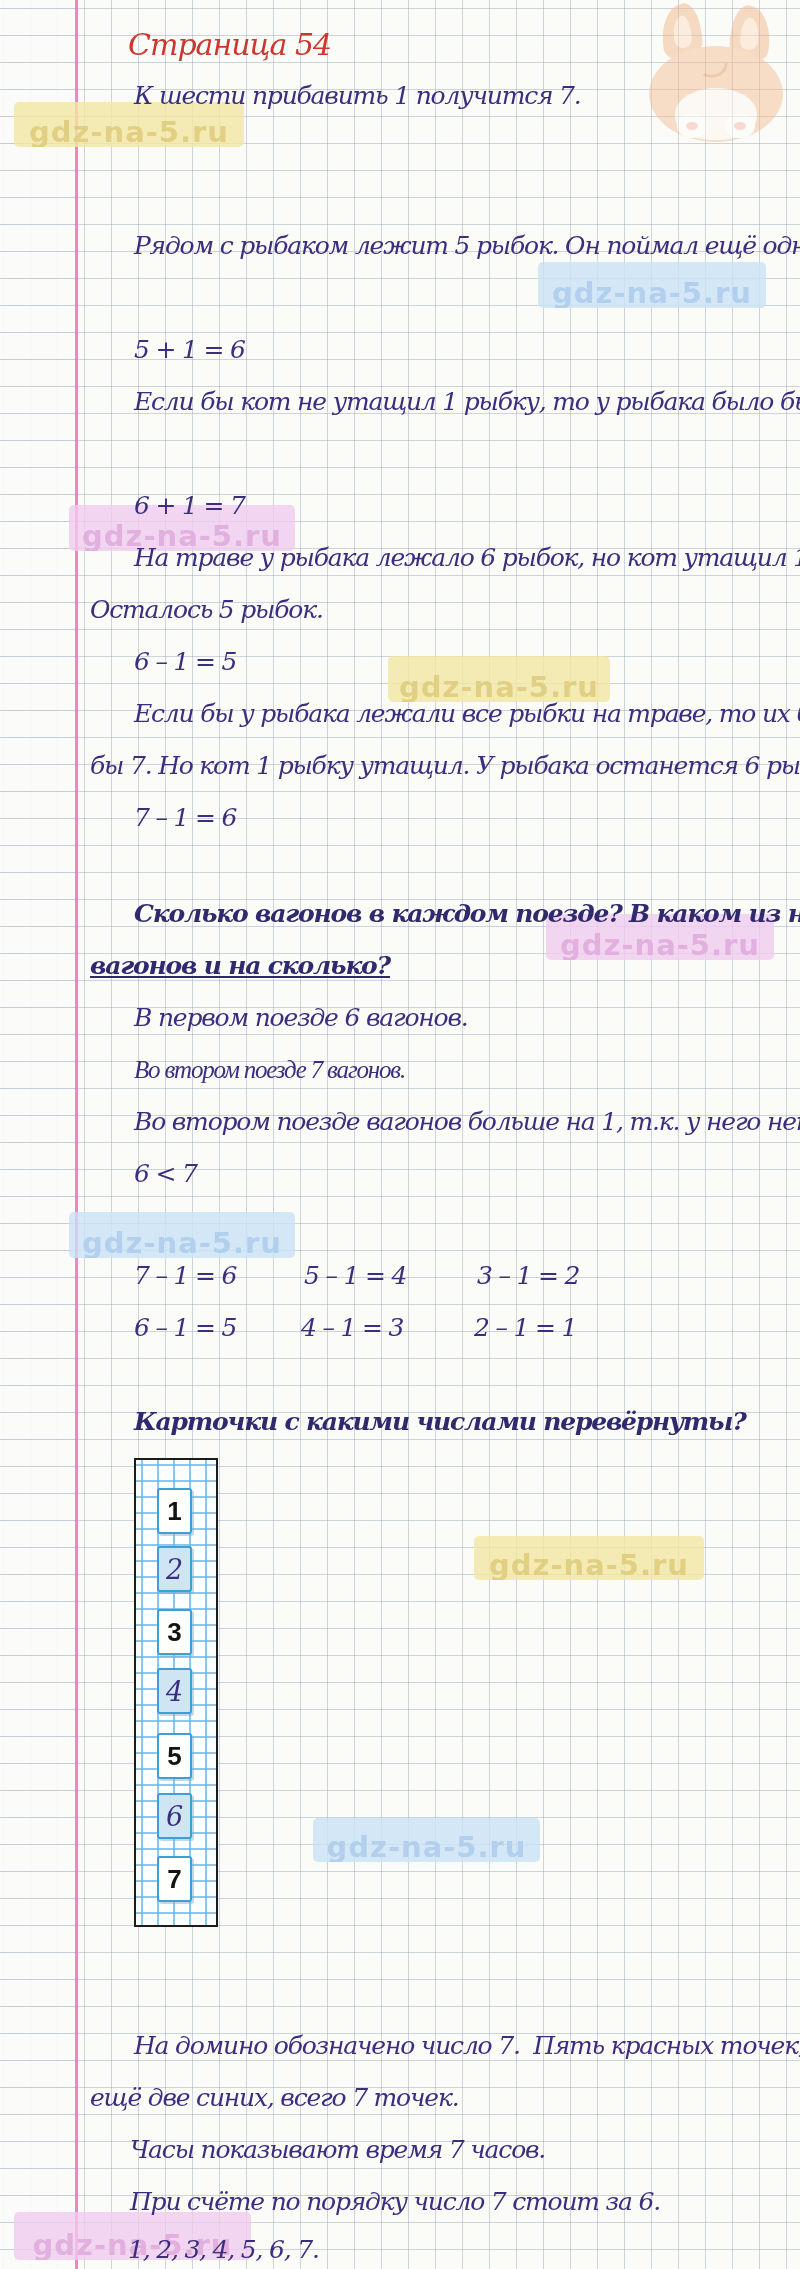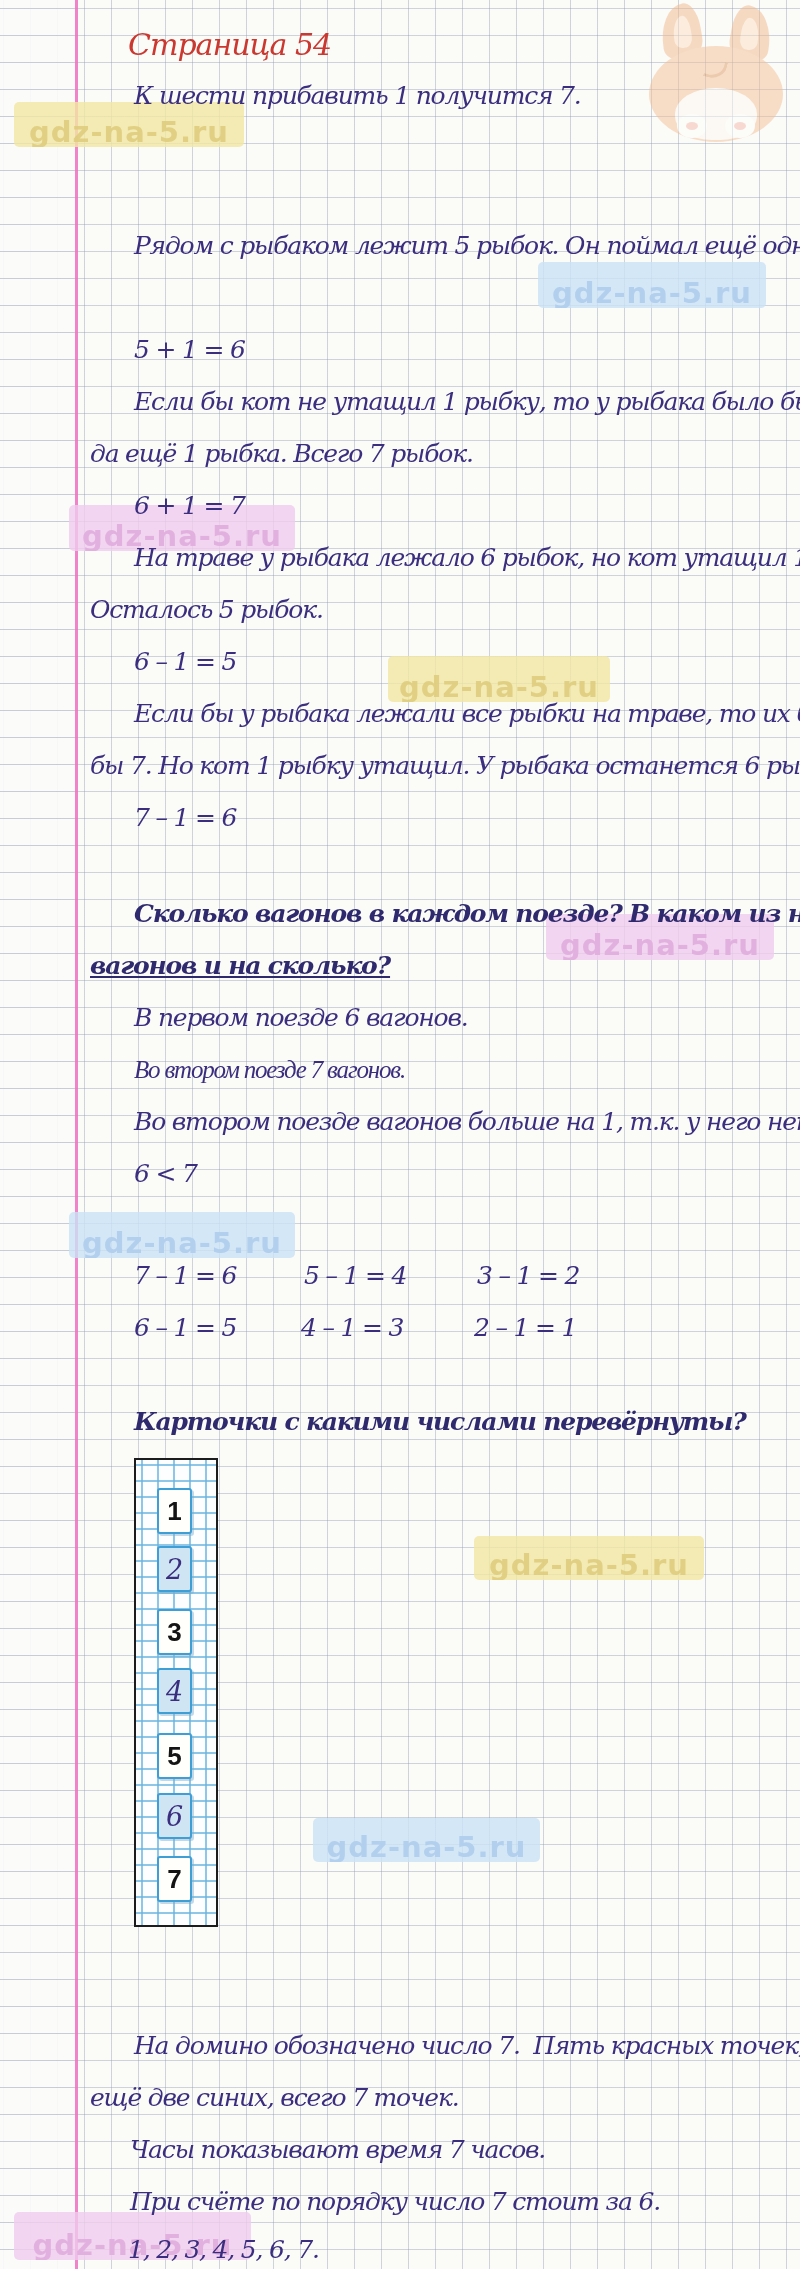--- a/index.html
+++ b/index.html
@@ -117,21 +117,20 @@
       <span>gdz-na-5.ru</span>
     </div>
 
   <div class="title" style="left:128px;top:28px;">Страница 54</div>
 
   <div class="hw" style="left:134px;top:82px;">К шести прибавить 1 получится 7.</div>
 
   <div class="hw" style="left:134px;top:232px;">Рядом с рыбаком лежит 5 рыбок. Он поймал ещё одну рыбку.</div>
   <div class="hw" style="left:134px;top:336px;">5 + 1 = 6</div>
   <div class="hw" style="left:134px;top:388px;">Если бы кот не утащил 1 рыбку, то у рыбака было бы их 6,</div>
-  <div class="hw" style="left:90px;top:440px;">да ещё 1 рыбка. Всего 7 рыбок.</div>
   <div class="hw" style="left:134px;top:492px;">6 + 1 = 7</div>
   <div class="hw" style="left:134px;top:544px;">На траве у рыбака лежало 6 рыбок, но кот утащил 1 рыбку.</div>
   <div class="hw" style="left:90px;top:596px;">Осталось 5 рыбок.</div>
   <div class="hw" style="left:134px;top:648px;">6 – 1 = 5</div>
   <div class="hw" style="left:134px;top:700px;">Если бы у рыбака лежали все рыбки на траве, то их было</div>
   <div class="hw" style="left:90px;top:752px;">бы 7. Но кот 1 рыбку утащил. У рыбака останется 6 рыбок.</div>
   <div class="hw" style="left:134px;top:804px;">7 – 1 = 6</div>
 
   <div class="hw q" style="left:134px;top:900px;">Сколько вагонов в каждом поезде? В каком из них больше</div>
   <div class="hw q" style="left:90px;top:952px;text-decoration:underline;">вагонов и на сколько?</div>

